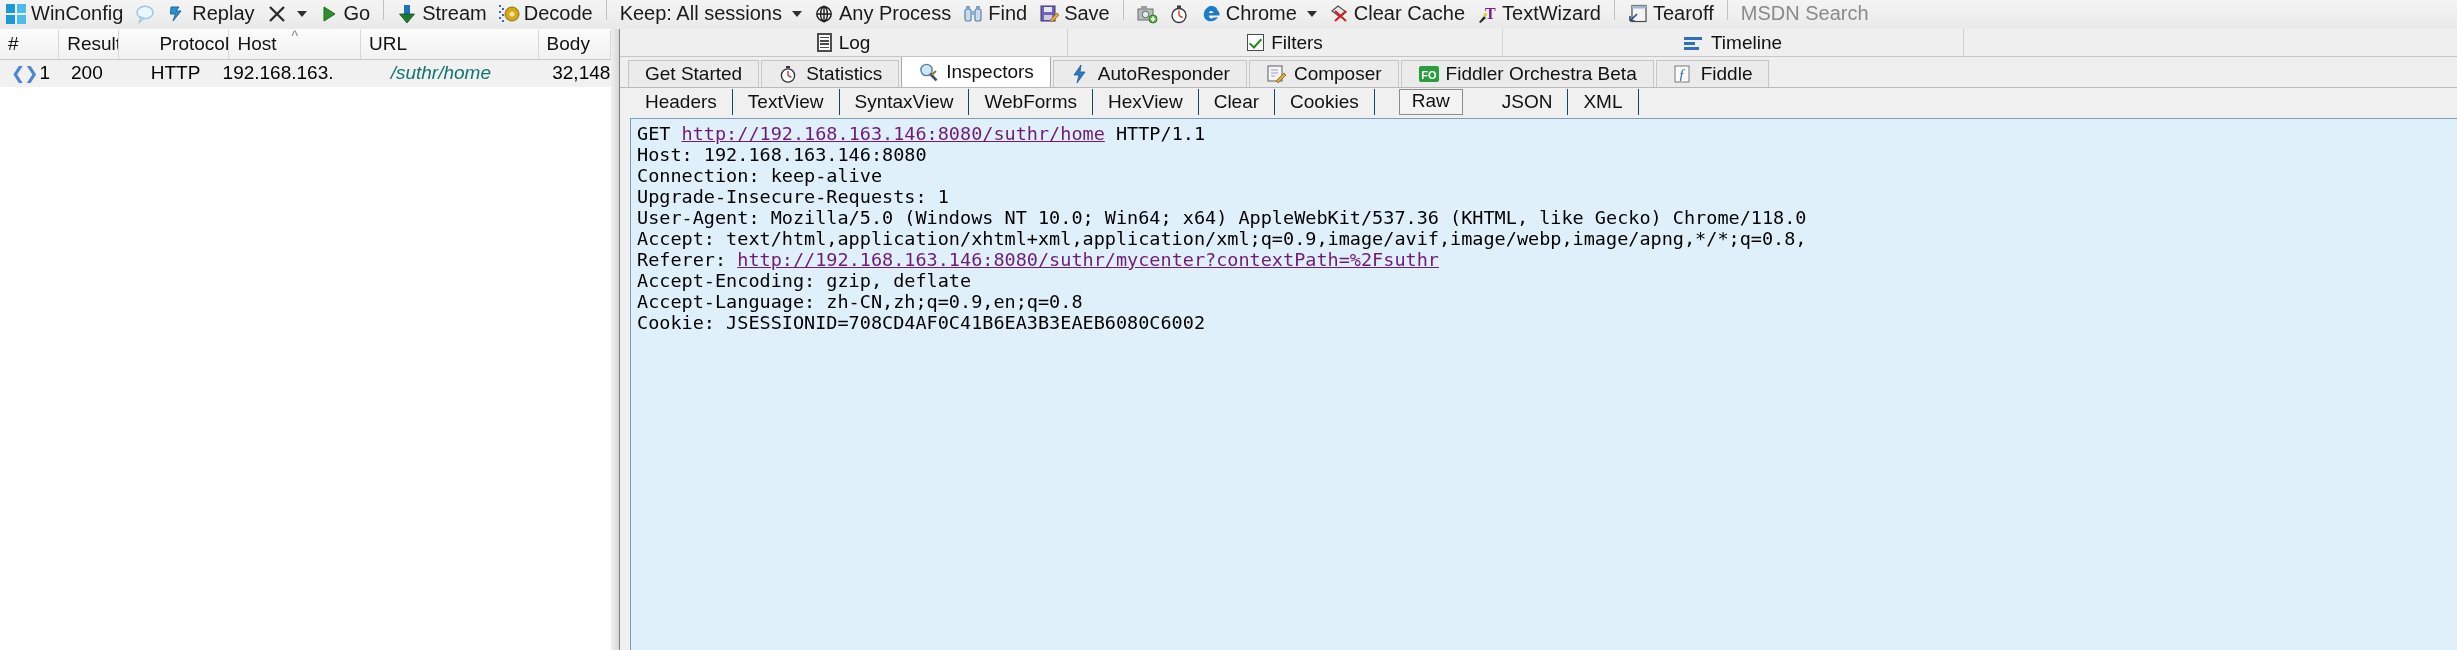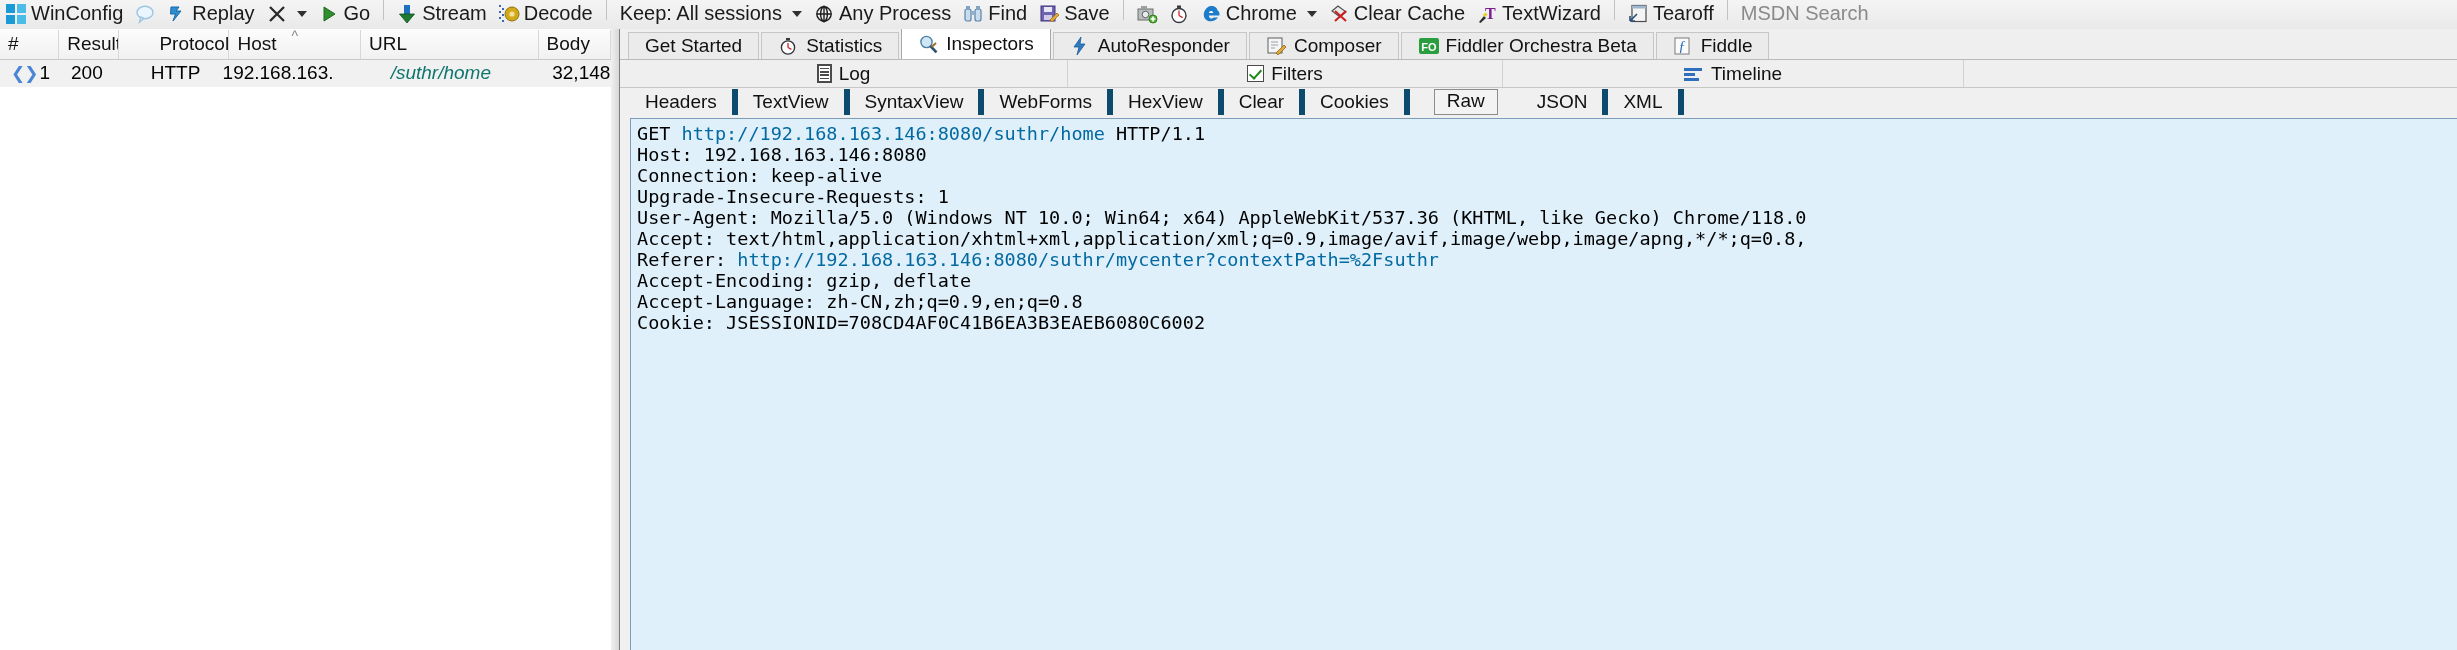--- a/index.html
+++ b/index.html
@@ -267,21 +267,21 @@
     background: #f0f0f0;
     display: flex;
     align-items: center;
     padding-left: 10px;
     gap: 0;
   }
   .stab {
     height: 26px;
     line-height: 26px;
     padding: 0 15px;
-    border-right: 6px solid #0c4a6e;
+    border-right: 1px solid #0c4a6e;
     font-size: 19px;
     color: #111;
     cursor: default;
     white-space: nowrap;
   }
   .stab.boxed {
     border: 1px solid #8d8d8d;
     background: #f3f3f3;
     padding: 0 12px;
     height: 24px;
@@ -306,21 +306,22 @@
   }
   #rawview pre {
     margin: 0;
     font-family: "DejaVu Sans Mono", monospace;
     font-size: 18.5px;
     line-height: 21px;
     color: #000000;
     white-space: pre;
   }
   .lnk {
-    color: #0369a1;
+    color: #701a75;
+    text-decoration: underline;
   }
 </style>
 </head>
 <body>
 
 <div id="toolbar">
 
   <div class="tb-item">
     <span class="tb-ico ico-win">
         <i></i>
@@ -543,20 +544,45 @@
       <div class="cell c-url url-cell">/suthr/home</div>
       <div class="cell c-body r">32,148</div>
     </div>
   </div>
 </div>
 
 <div id="splitbar"></div>
 
 <div id="rightpane">
 
+  <div id="toptabs">
+    <div class="ttab t-log">
+      <span class="ico-lines">
+          <em></em>
+          <em></em>
+          <em></em>
+          <em></em>
+        </span>
+      <span>Log</span>
+    </div>
+    <div class="ttab t-filters">
+      <span class="ico-check"></span>
+      <span>Filters</span>
+    </div>
+    <div class="ttab t-timeline">
+      <span class="ico-timeline">
+          <em></em>
+          <em></em>
+          <em></em>
+        </span>
+      <span>Timeline</span>
+    </div>
+    <div class="ttab t-spacer"></div>
+  </div>
+
   <div id="insptabs">
     <div class="itab">
       <span>Get Started</span>
     </div>
     <div class="itab">
       <span class="tb-ico">
         <svg width="20" height="20" viewBox="0 0 20 20">
             <circle cx="10" cy="11.5" r="6.6" fill="#ffffff" stroke="#33383d" stroke-width="1.4"></circle>
             <rect x="8" y="2" width="4" height="2.2" fill="#33383d"></rect>
             <path d="M10 11.5 L10 7 M10 11.5 L13.4 13.4" stroke="#cf2222" stroke-width="1.3"></path>
@@ -603,45 +629,20 @@
     </div>
     <div class="itab">
       <span class="tb-ico">
         <svg width="20" height="20" viewBox="0 0 20 20">
             <rect x="2" y="2" width="14" height="16" fill="#fbfbfb" stroke="#7a7a7a" stroke-width="1"></rect>
             <text x="9" y="15" font-family="serif" font-size="15" font-style="italic" fill="#2a6ab5" text-anchor="middle">ƒ</text>
           </svg>
       </span>
       <span>Fiddle</span>
     </div>
-  </div>
-
-  <div id="toptabs">
-    <div class="ttab t-log">
-      <span class="ico-lines">
-          <em></em>
-          <em></em>
-          <em></em>
-          <em></em>
-        </span>
-      <span>Log</span>
-    </div>
-    <div class="ttab t-filters">
-      <span class="ico-check"></span>
-      <span>Filters</span>
-    </div>
-    <div class="ttab t-timeline">
-      <span class="ico-timeline">
-          <em></em>
-          <em></em>
-          <em></em>
-        </span>
-      <span>Timeline</span>
-    </div>
-    <div class="ttab t-spacer"></div>
   </div>
 
   <div id="subtabs">
     <div class="stab">Headers</div>
     <div class="stab">TextView</div>
     <div class="stab">SyntaxView</div>
     <div class="stab">WebForms</div>
     <div class="stab">HexView</div>
     <div class="stab">Clear</div>
     <div class="stab">Cookies</div>

